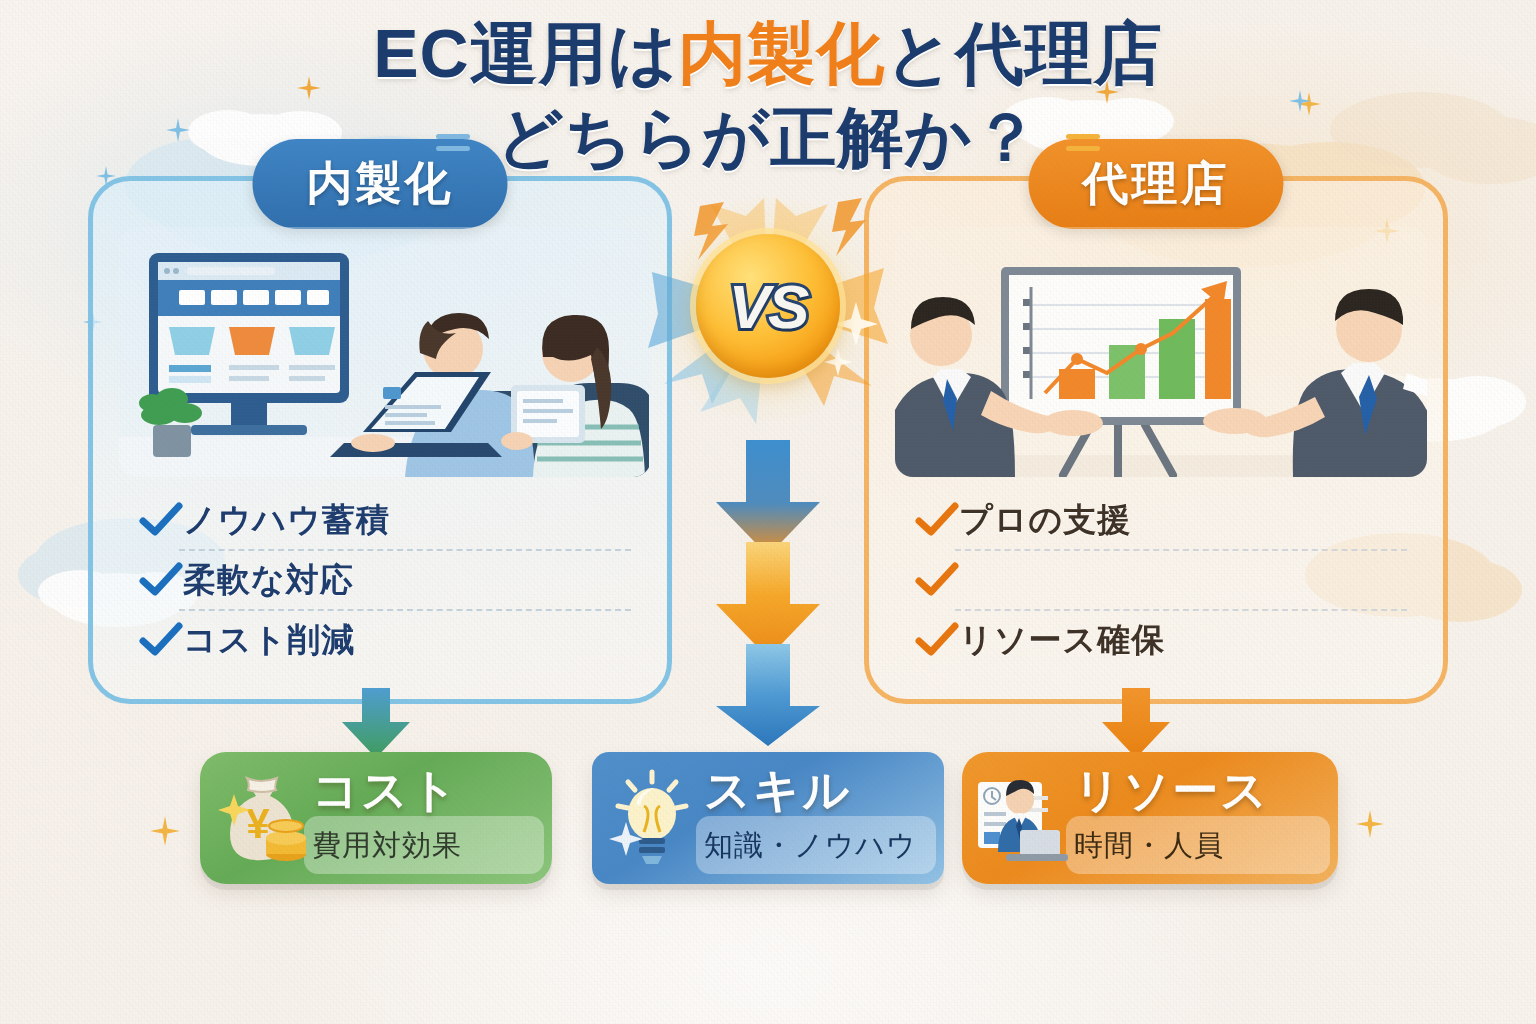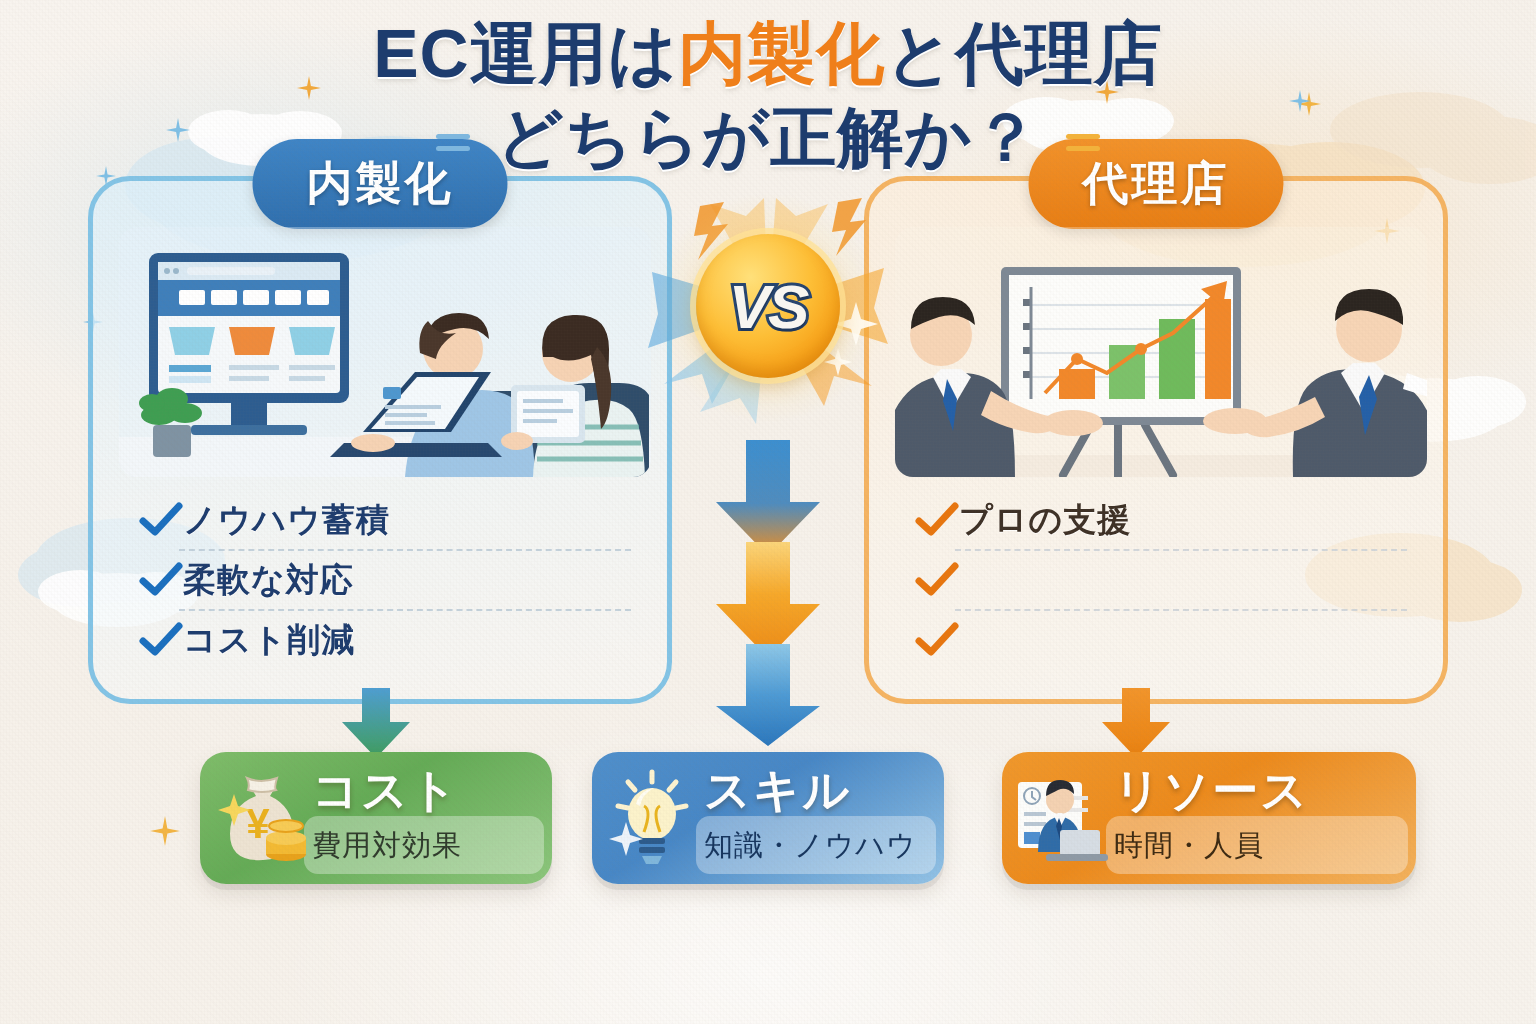--- a/index.html
+++ b/index.html
@@ -110,23 +110,23 @@
   .arrow{position:absolute;}
 
   
   .bcard{
     position:absolute;border-radius:26px;box-sizing:border-box;overflow:hidden;
     box-shadow:0 6px 0 rgba(0,0,0,.06),0 10px 20px rgba(120,100,80,.16);
   }
   #card-cost{left:200px;top:752px;width:352px;height:132px;
     background:linear-gradient(150deg,#7fbd6a 0%,#64ab56 42%,#8cc67c 100%);}
   #card-skill{left:592px;top:752px;width:352px;height:132px;
-    background:linear-gradient(150deg,#4f8fcb 0%,#4787c6 40%,#93c3e6 100%);}
-  #card-res{left:962px;top:752px;width:414px;height:132px;
-    background:linear-gradient(150deg,#f0982c 0%,#ec8a1c 42%,#f3b25e 100%);margin-left:40px;}
+    background:linear-gradient(150deg,#4f8fcb 0%,#4787c6 40%,#93c3e6 100%);border-radius:17px;}
+  #card-res{left:962px;top:752px;width:376px;height:132px;
+    background:linear-gradient(150deg,#f0982c 0%,#ec8a1c 42%,#f3b25e 100%);}
   .bc-title{
     position:absolute;left:112px;top:8px;right:10px;
     font-size:46px;font-weight:bold;color:#fff;letter-spacing:2px;
     text-shadow:0 3px 5px rgba(60,40,10,.33);white-space:nowrap;
   }
   .bc-sub{
     position:absolute;left:112px;top:68px;right:12px;height:52px;
     display:flex;align-items:center;
     font-size:29px;font-weight:normal;letter-spacing:1px;white-space:nowrap;
   }
@@ -409,20 +409,21 @@
             </svg>
         </div>
       </div>
       <div class="fdiv"></div>
       <div class="frow">
         <div class="fchk">
           <svg width="44" height="36" viewBox="0 0 44 36">
               <path d="M4 19 L16 30 L40 4" stroke="#e8760f" stroke-width="7" fill="none" stroke-linecap="round" stroke-linejoin="round"></path>
             </svg>
         </div>
+        <div class="ftext">リソース確保</div>
       </div>
     </div>
   </div>
 
   <div id="vs-wrap">
     <svg id="vs-rays" width="240" height="226" viewBox="0 0 240 226">
       <g opacity=".85">
         <path d="M120 108 L4 74 L10 116 L0 150z" fill="#5aa7dd" opacity=".7"></path>
         <path d="M120 108 L16 186 L54 176 L64 206z" fill="#7cc0e8" opacity=".65"></path>
         <path d="M120 108 L236 70 L226 110 L240 146z" fill="#f5a531" opacity=".7"></path>

